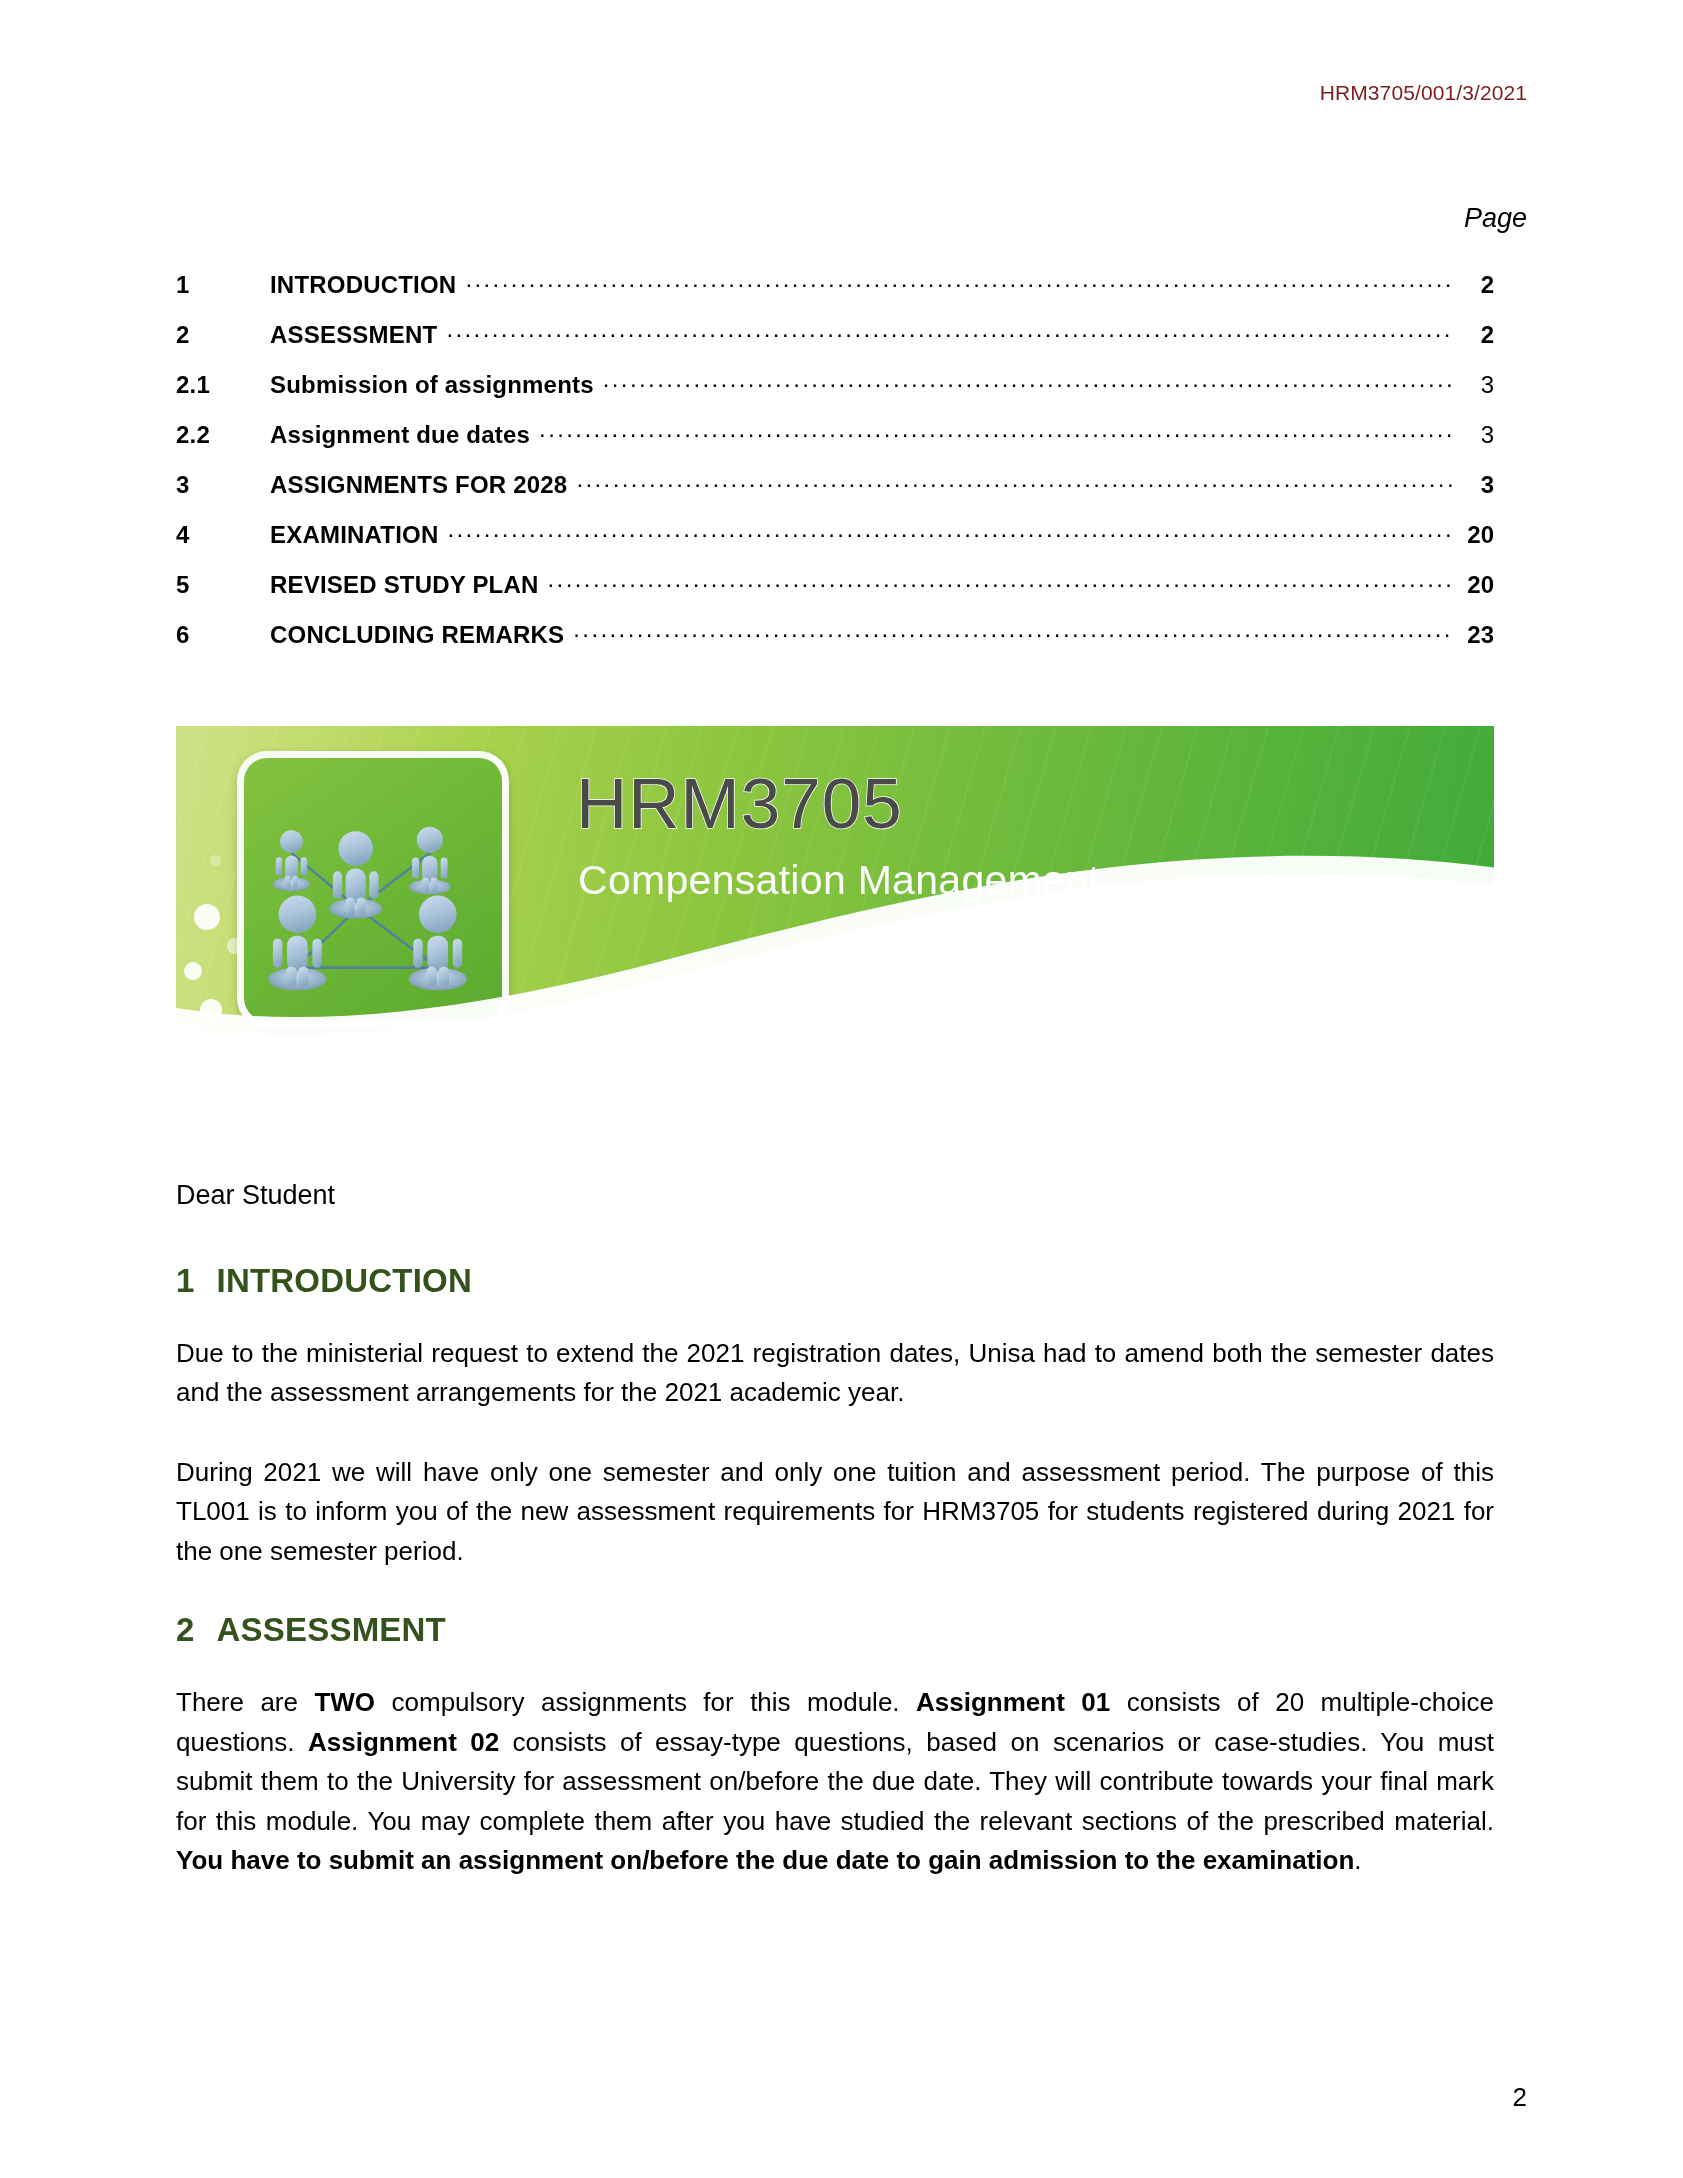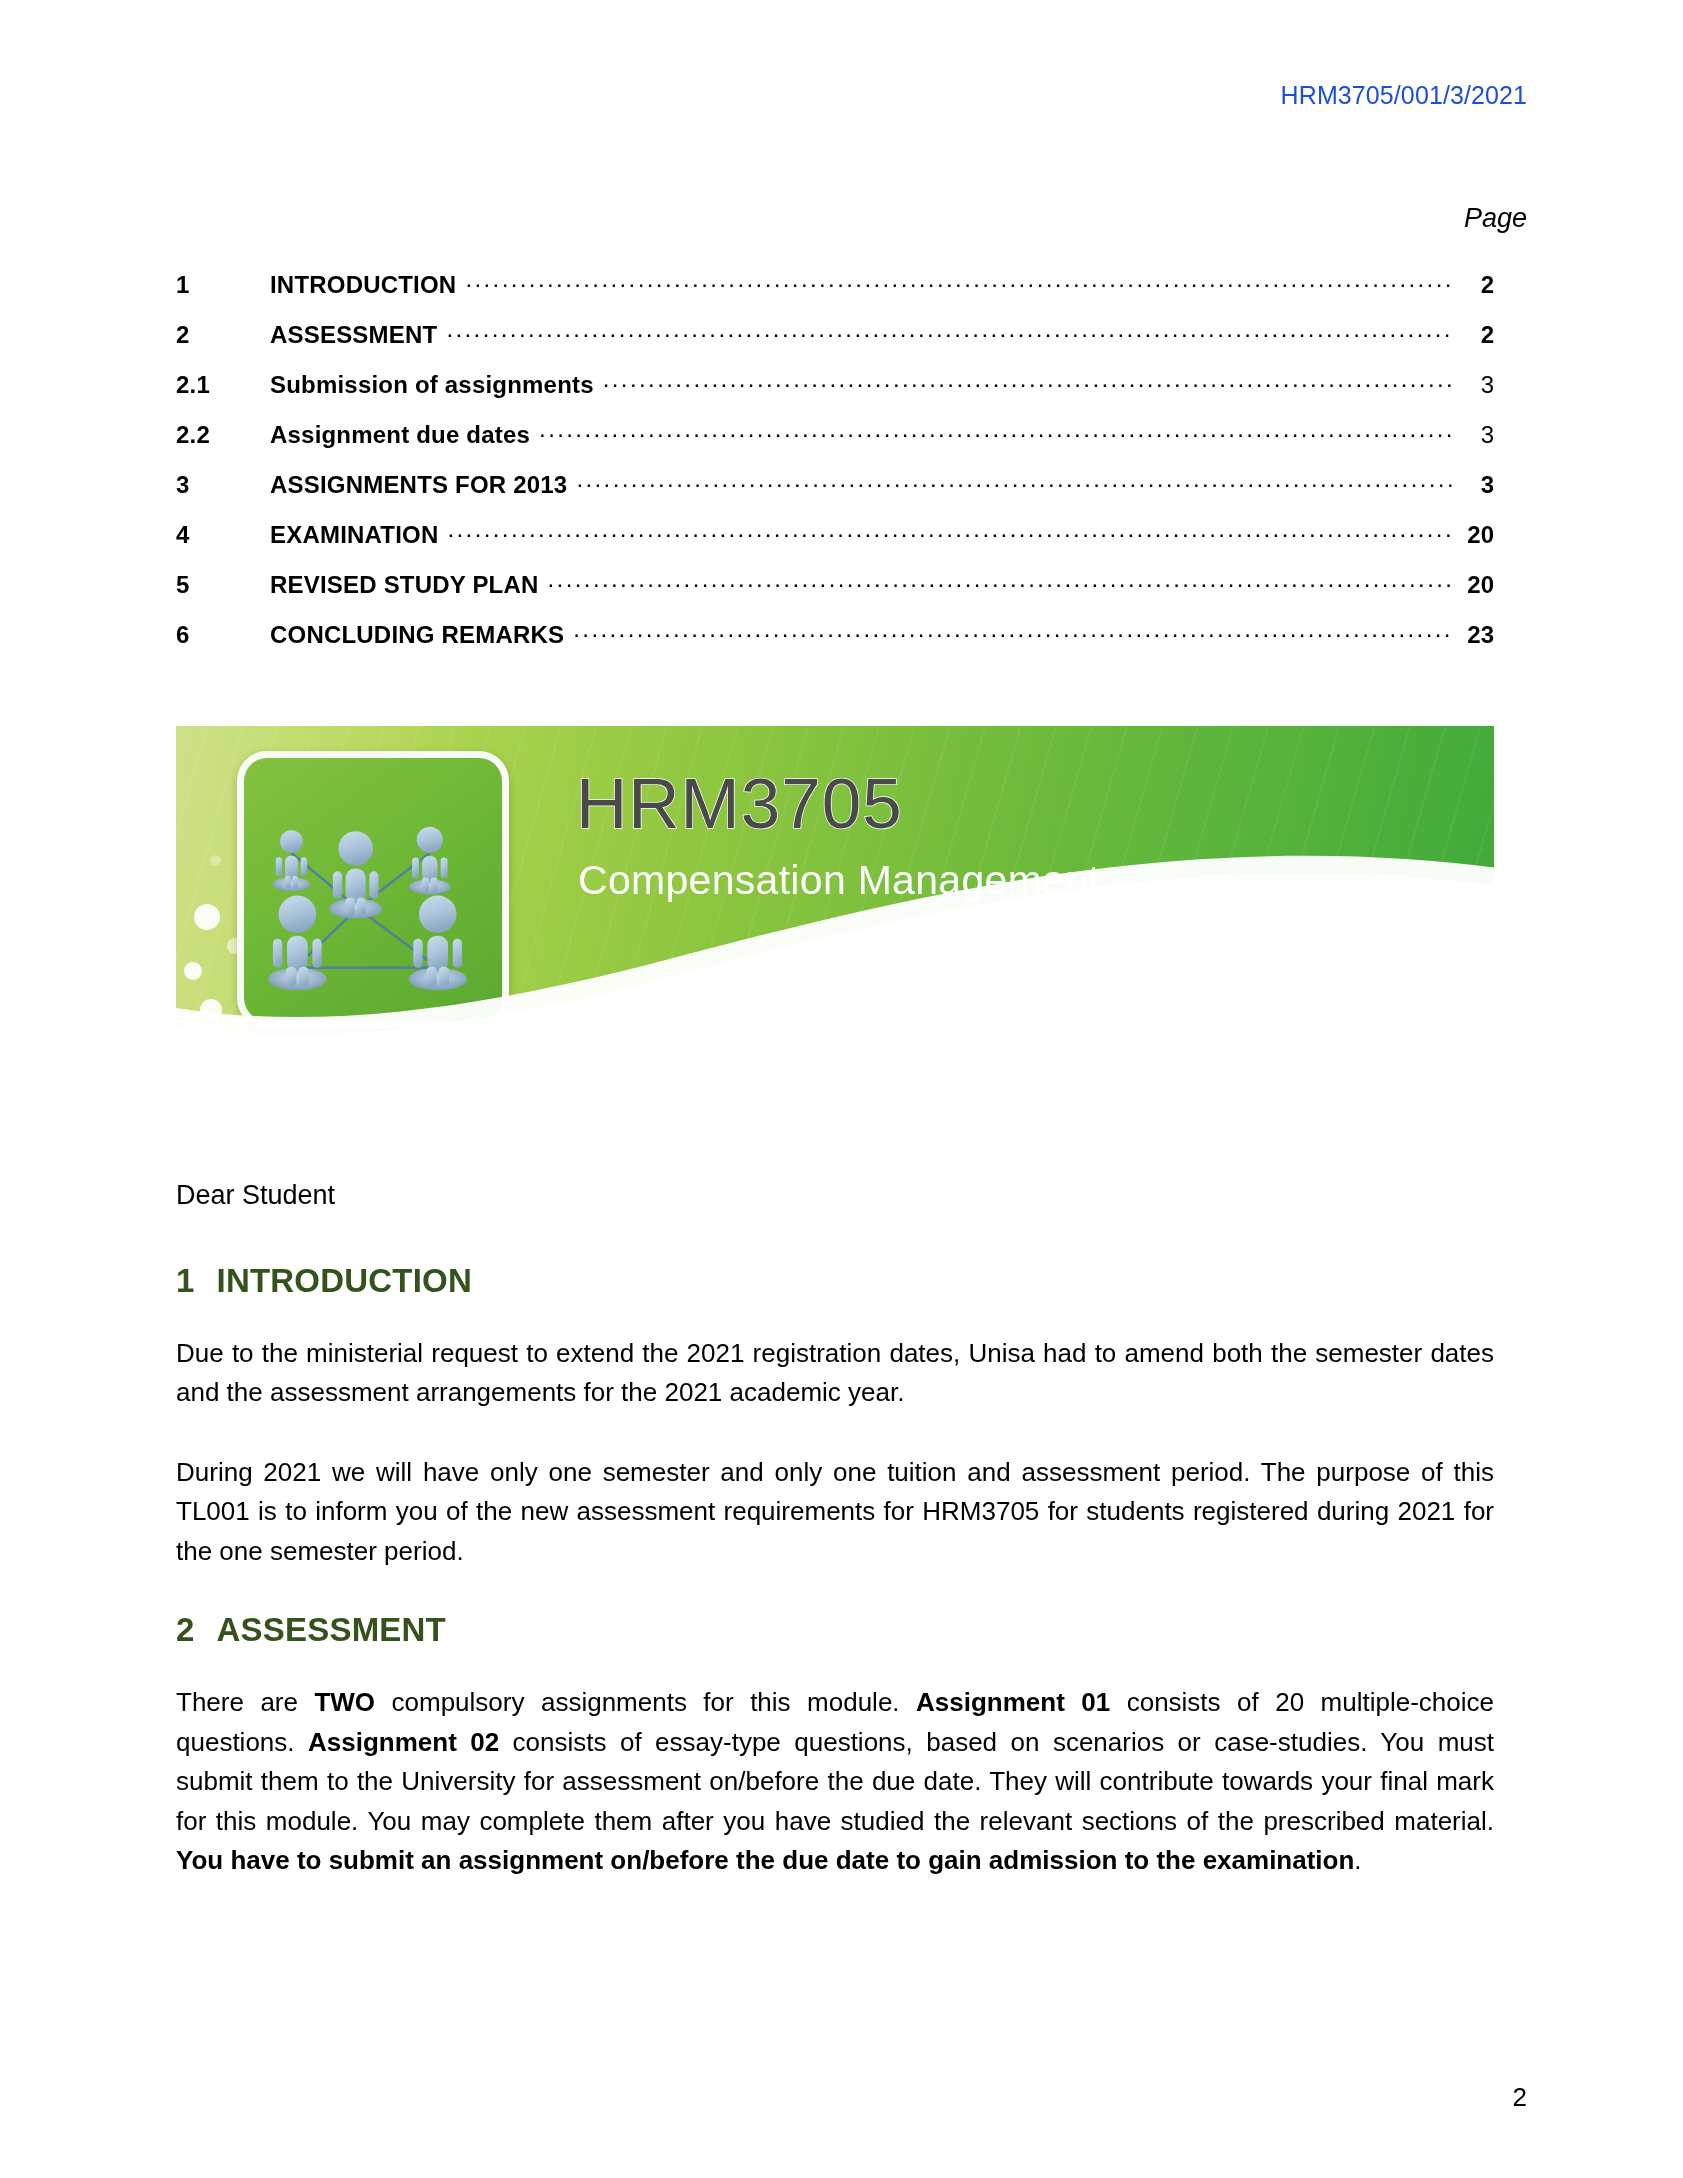--- a/index.html
+++ b/index.html
@@ -20,23 +20,23 @@
     width: 1683px;
     height: 2178px;
     padding: 0;
   }
 
   
   .doc-header {
     position: absolute;
     top: 81px;
     right: 156px;
-    font-size: 25px;
+    font-size: 21px;
     letter-spacing: 0.1px;
-    color: #1d4ed8;
+    color: #7f1d1d;
     white-space: nowrap;
   }
 
   
   .contents-bar {
     position: absolute;
     left: 176px;
     top: 150px;
     width: 1318px;
     height: 50px;
@@ -274,21 +274,21 @@
         <span class="toc-page n">3</span>
       </div>
       <div class="toc-row">
         <span class="toc-num">2.2</span>
         <span class="toc-label">Assignment due dates</span>
         <span class="toc-dots"></span>
         <span class="toc-page n">3</span>
       </div>
       <div class="toc-row">
         <span class="toc-num">3</span>
-        <span class="toc-label">ASSIGNMENTS FOR 2013</span>
+        <span class="toc-label">ASSIGNMENTS FOR 2028</span>
         <span class="toc-dots"></span>
         <span class="toc-page b">3</span>
       </div>
       <div class="toc-row">
         <span class="toc-num">4</span>
         <span class="toc-label">EXAMINATION</span>
         <span class="toc-dots"></span>
         <span class="toc-page b">20</span>
       </div>
       <div class="toc-row">

